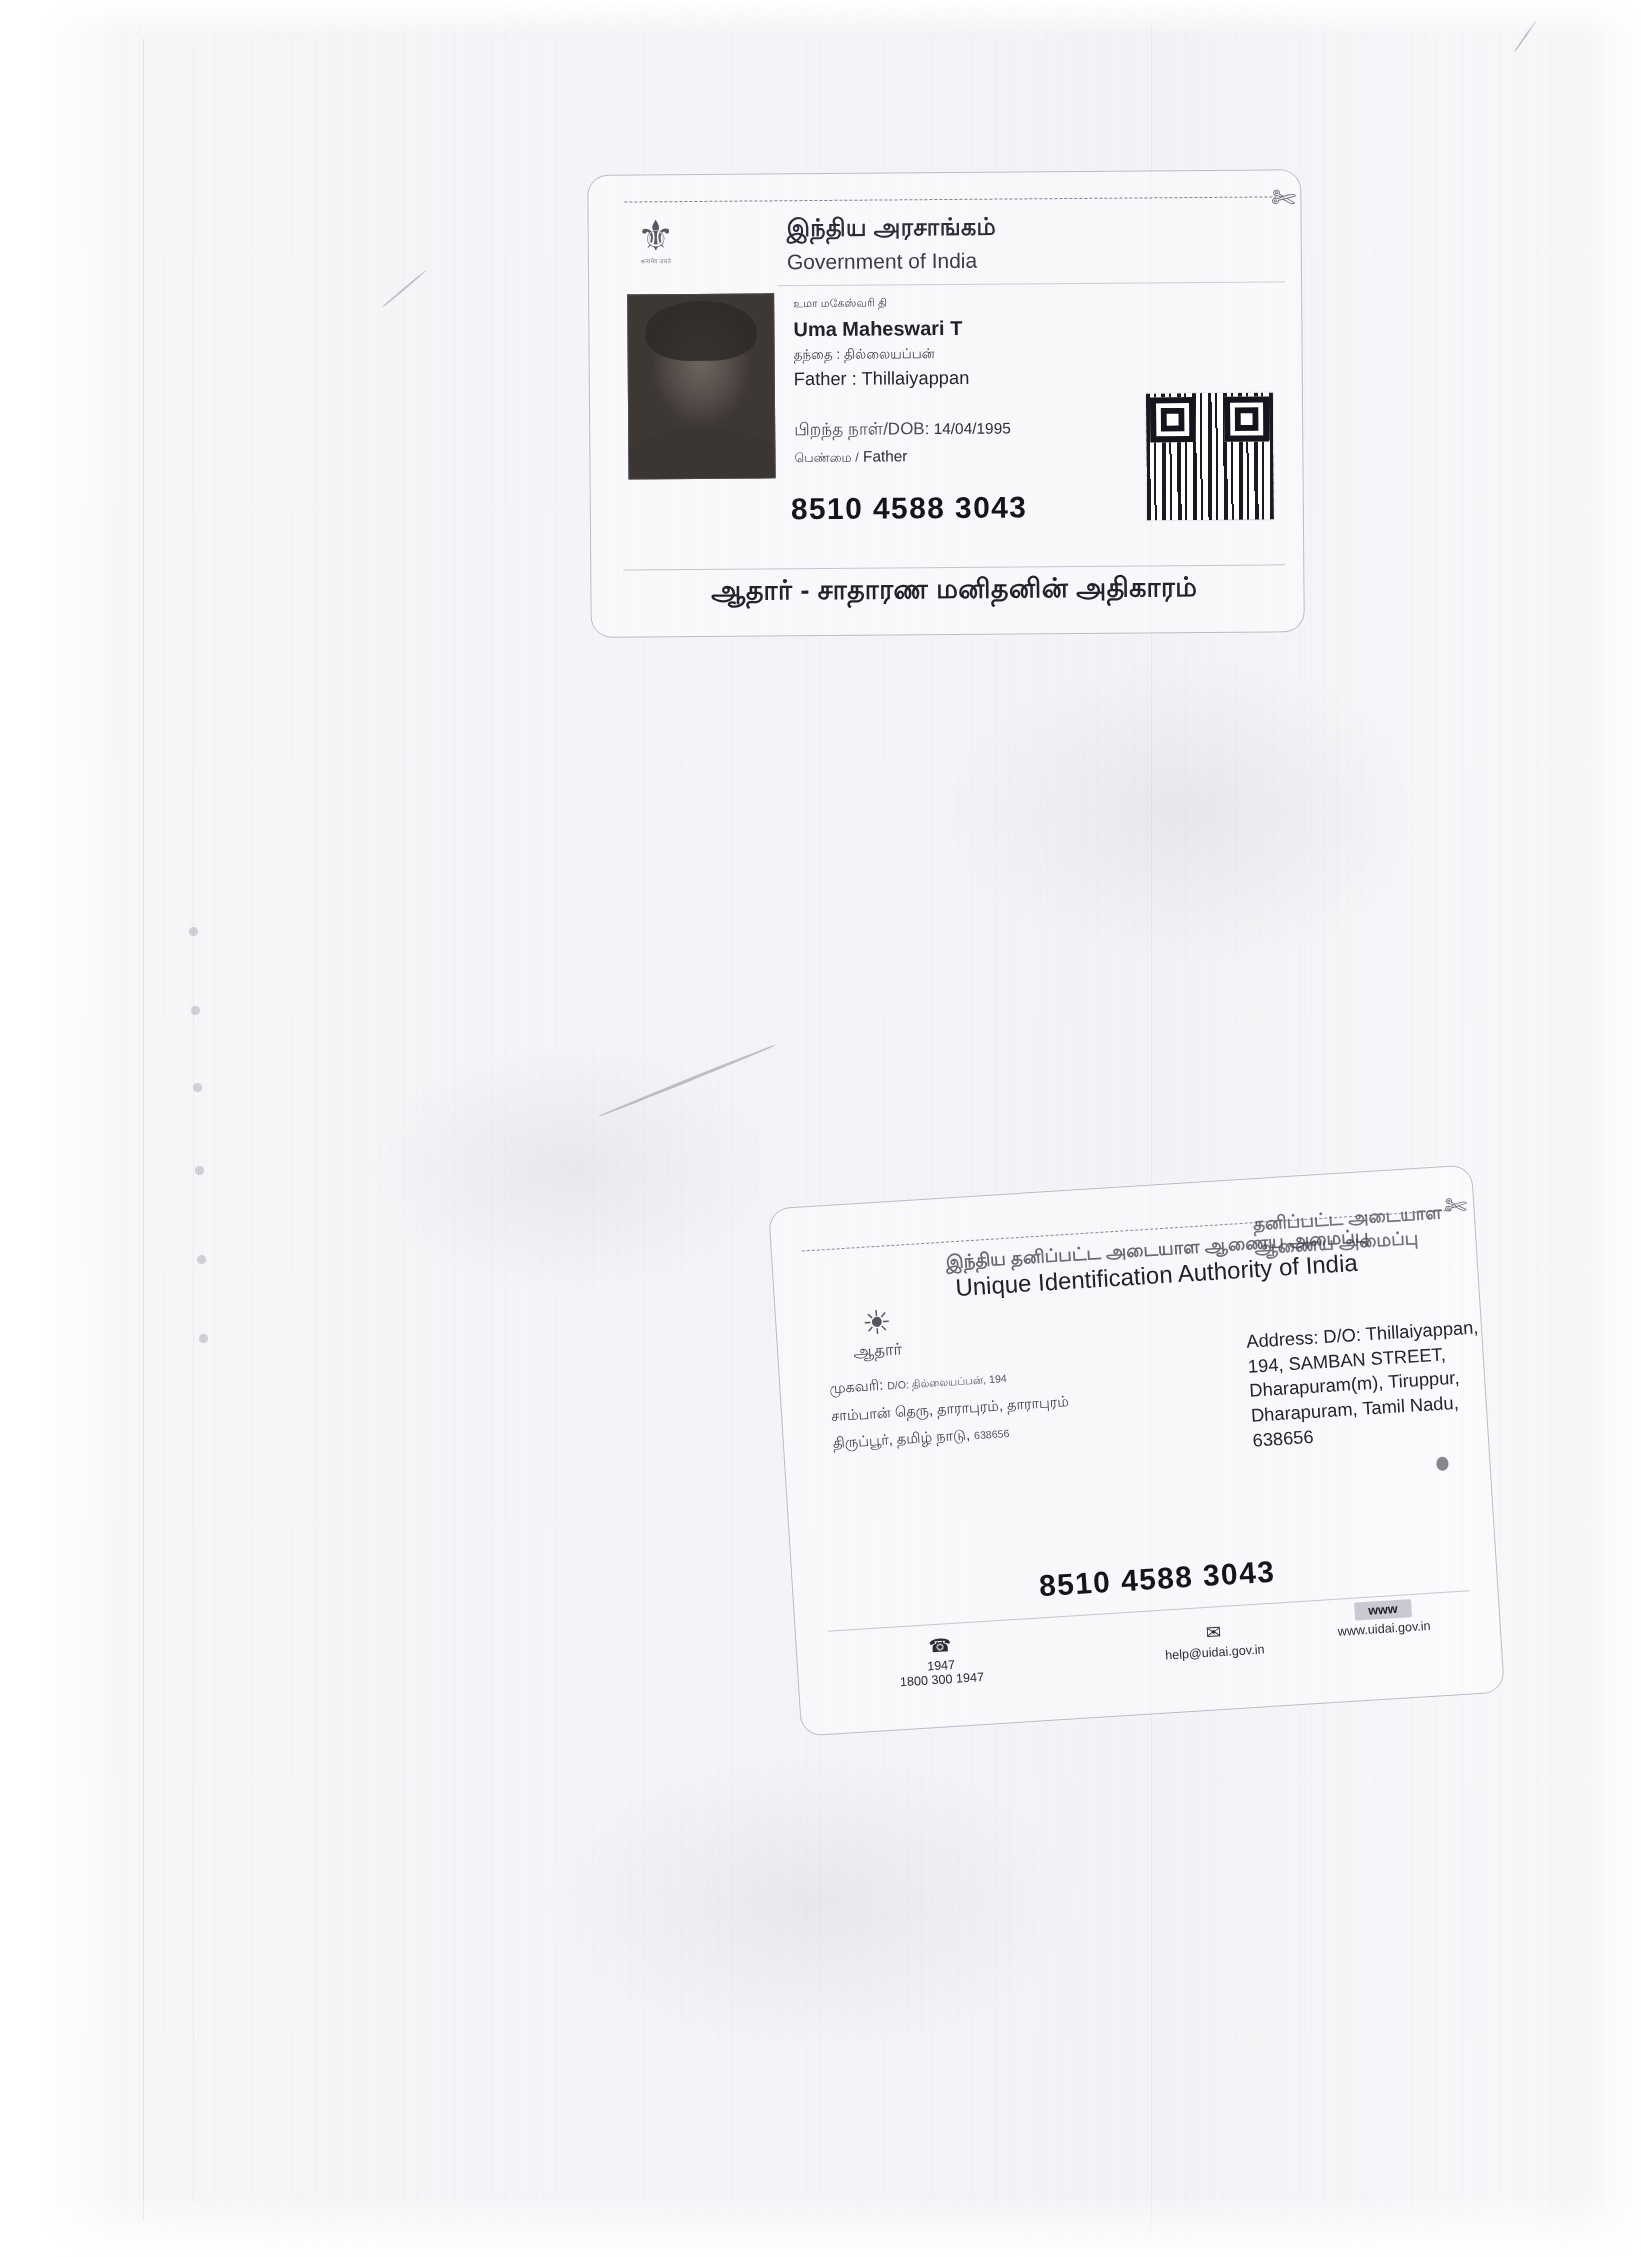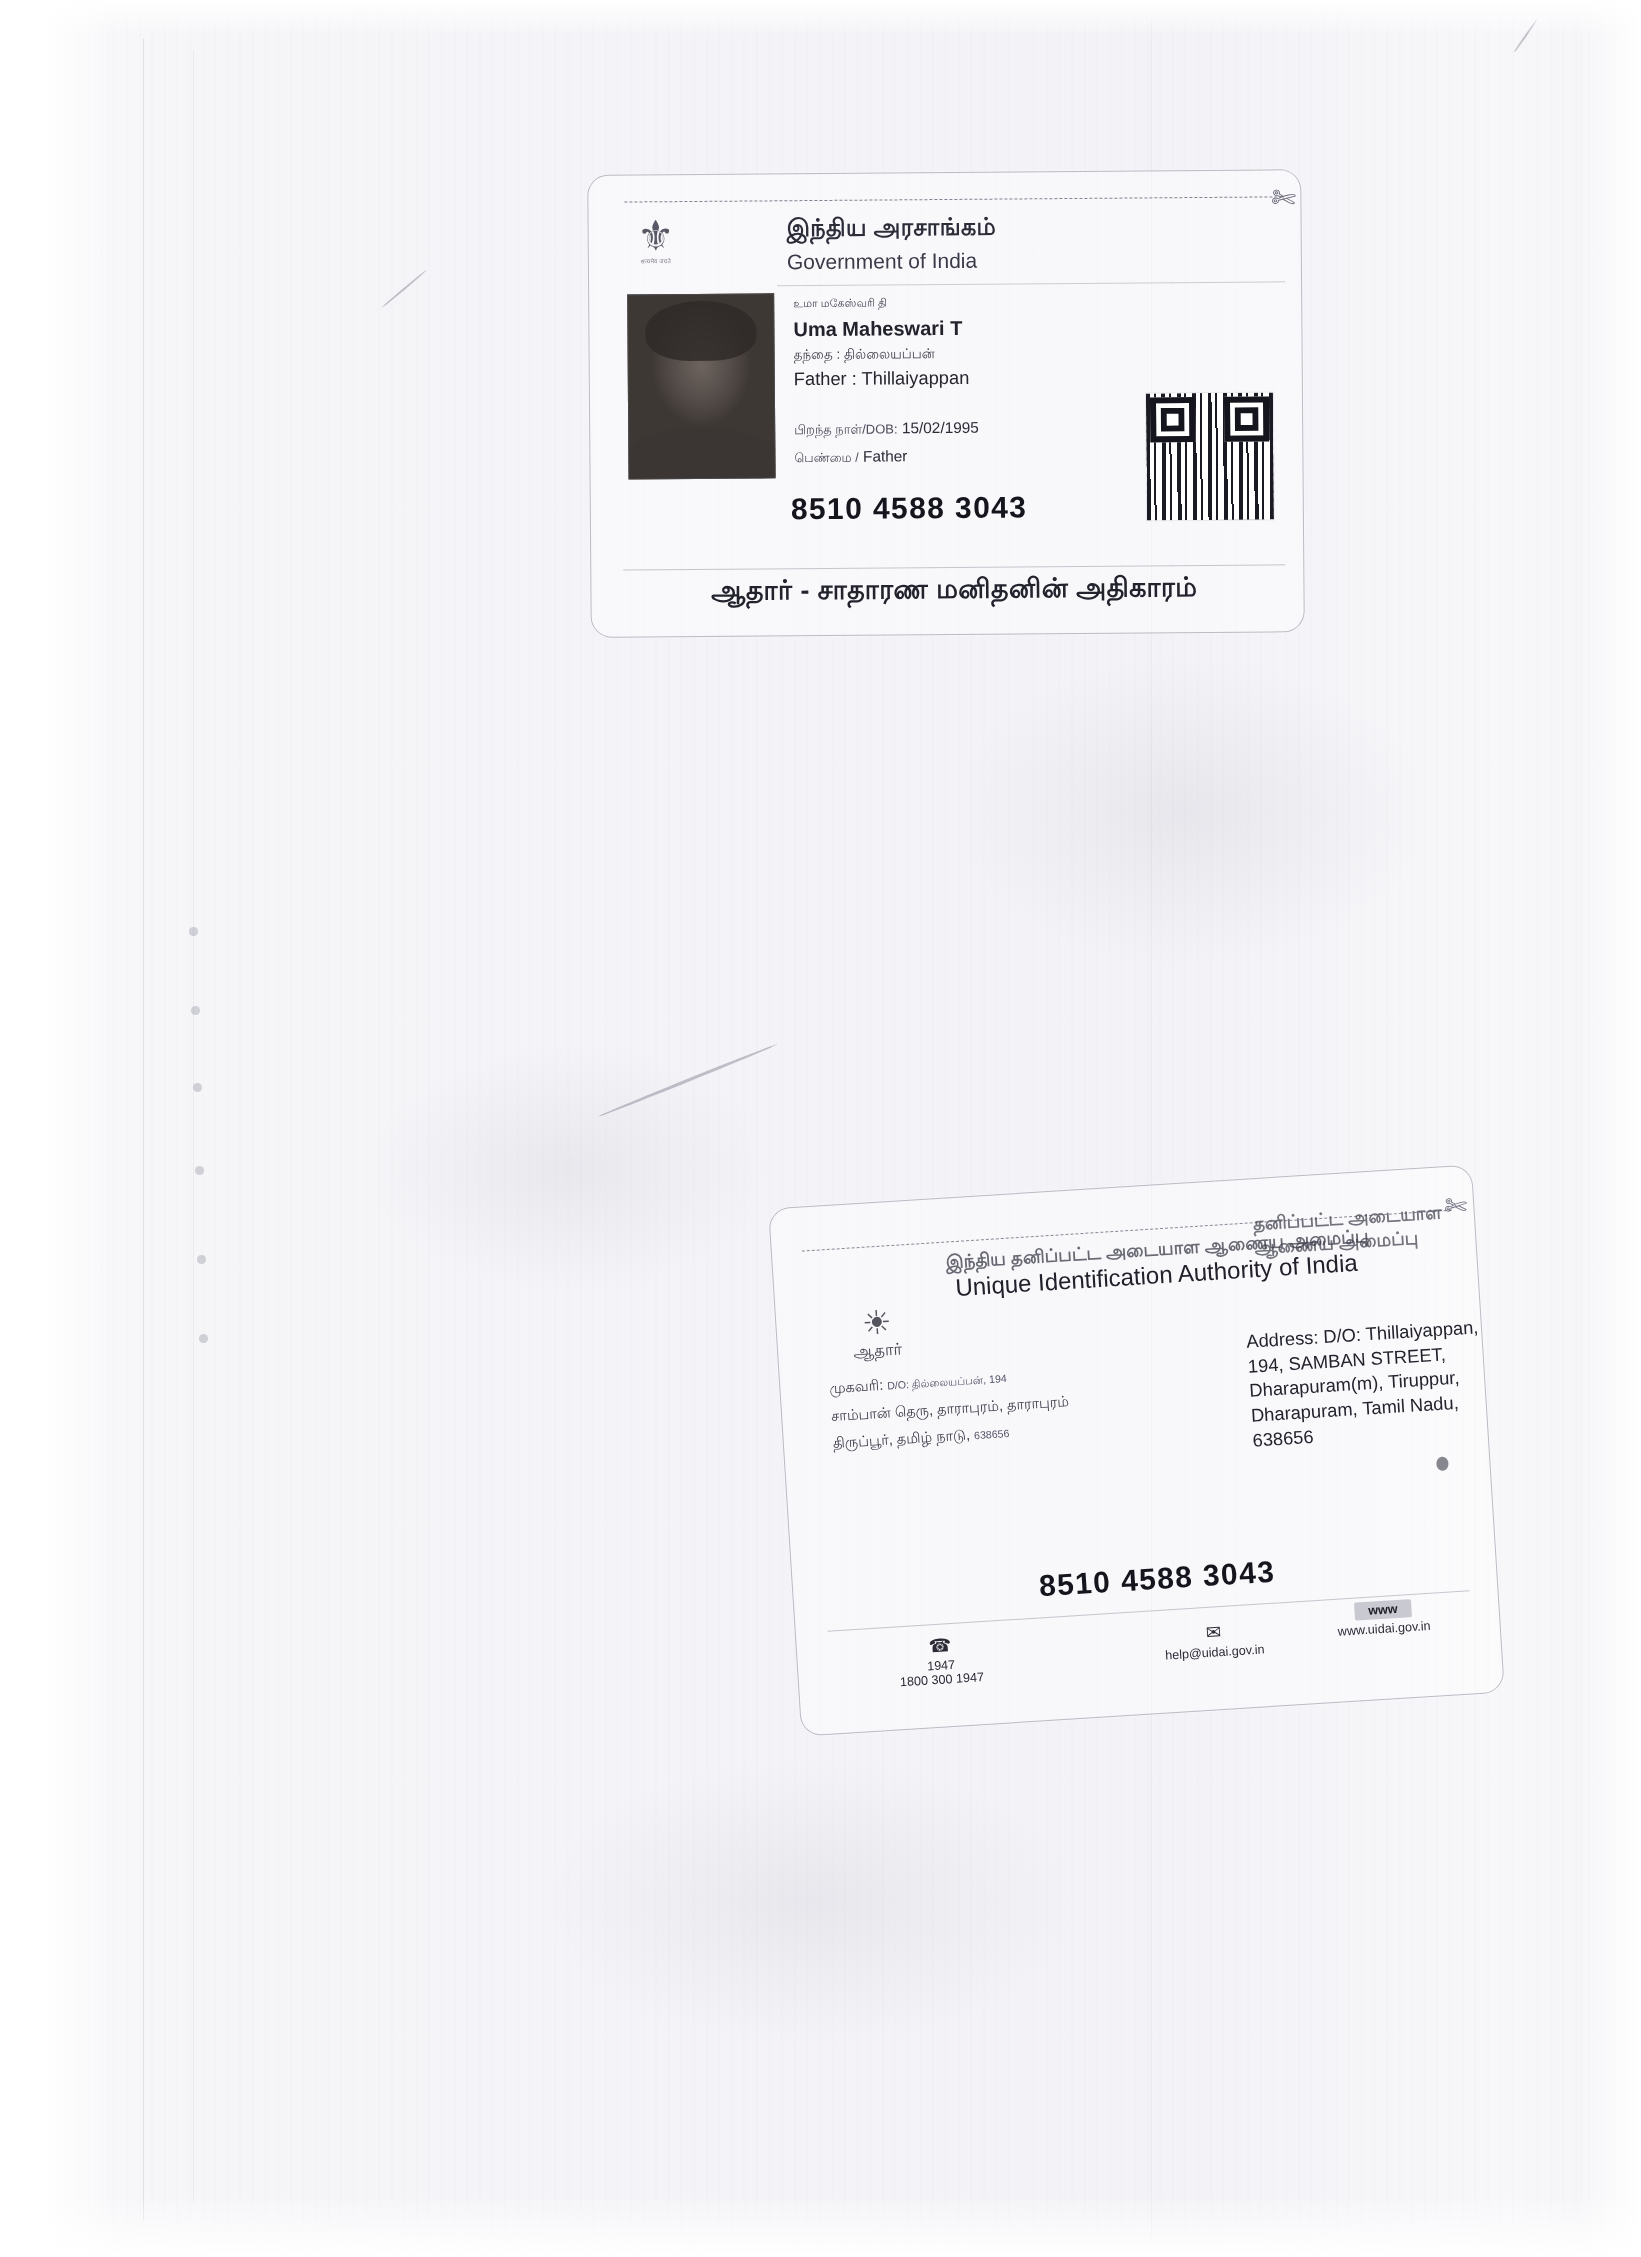--- a/index.html
+++ b/index.html
@@ -170,21 +170,21 @@
     font-size: 13.5px; color: #3c3c4a;
   }
   .father-en {
     position: absolute; left: 205px; top: 195px;
     font-size: 18.3px; color: #26262f;
   }
   .dob {
     position: absolute; left: 205px; top: 247px;
     font-size: 15.4px; color: #2c2c38;
   }
-  .dob .ta { font-size: 13px; color: #4a4a58; }
+  .dob .ta { font-size: 17px; color: #4a4a58; }
   .gender {
     position: absolute; left: 205px; top: 275px;
     font-size: 15.4px; color: #2c2c38;
   }
   .gender .ta { font-size: 12.6px; color: #4a4a58; margin-top: 24px; }
   .uid-front {
     position: absolute; left: 201px; top: 319px;
     font-size: 30px; font-weight: 700; letter-spacing: 1.4px;
     color: #15151d;
   }
@@ -372,21 +372,21 @@
     <div class="name-en">Uma Maheswari T</div>
 
     <div class="father-ta">
       <span>தந்தை :</span>
       <span>தில்லையப்பன்</span>
     </div>
     <div class="father-en">Father : Thillaiyappan</div>
 
     <div class="dob">
       <span class="ta">பிறந்த நாள்/DOB:</span>
-      <span>15/02/1995</span>
+      <span>14/04/1995</span>
     </div>
     <div class="gender">
       <span class="ta">பெண்மை /</span>
       <span>Father</span>
     </div>
 
     <div class="uid-front">8510 4588 3043</div>
 
     <div class="qr"></div>
 

